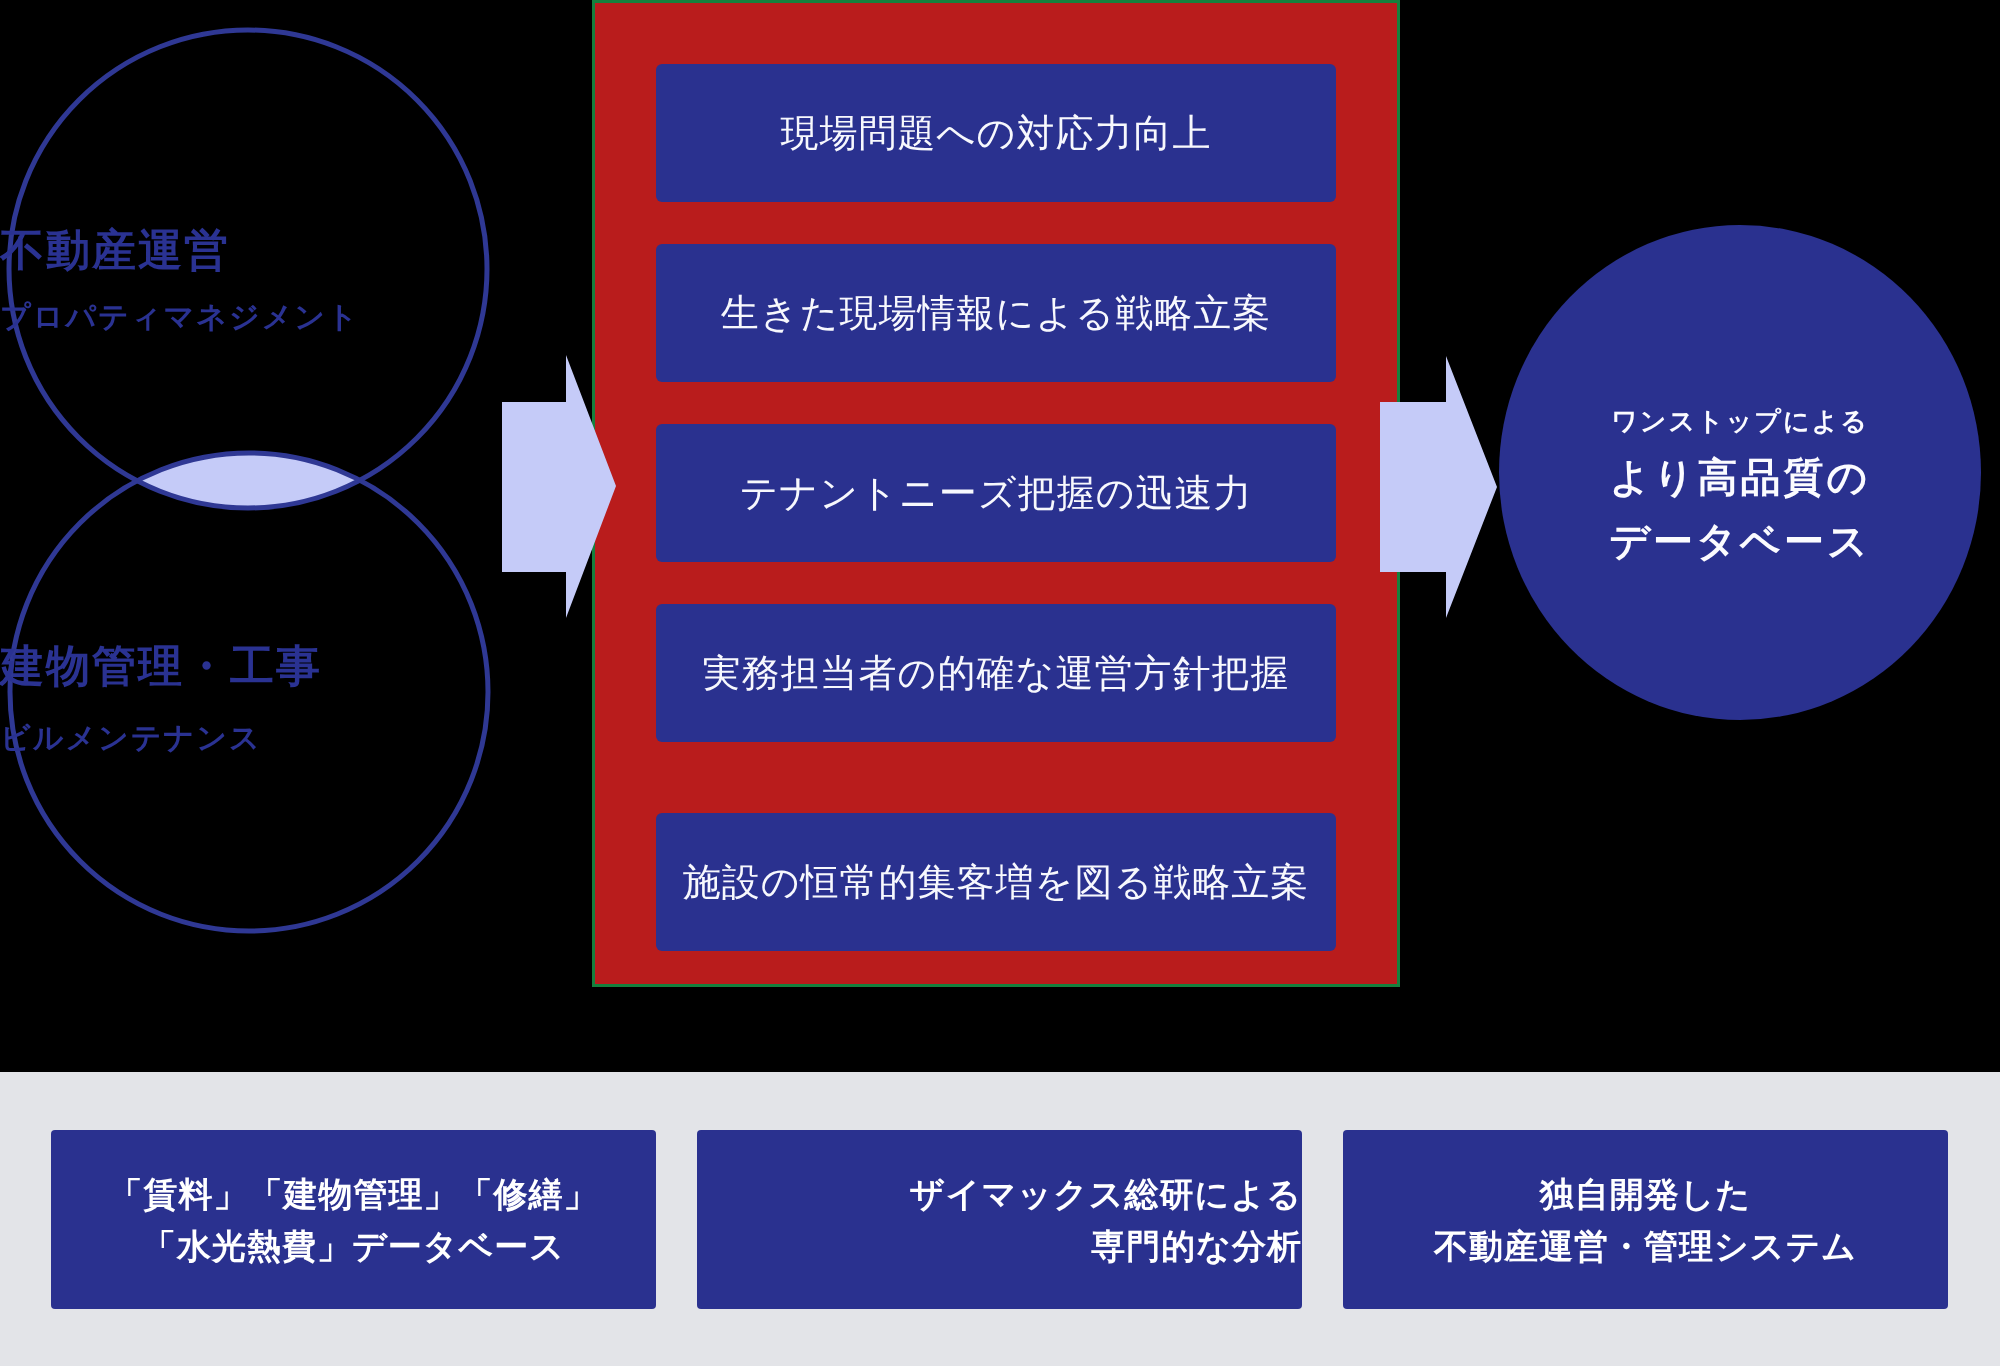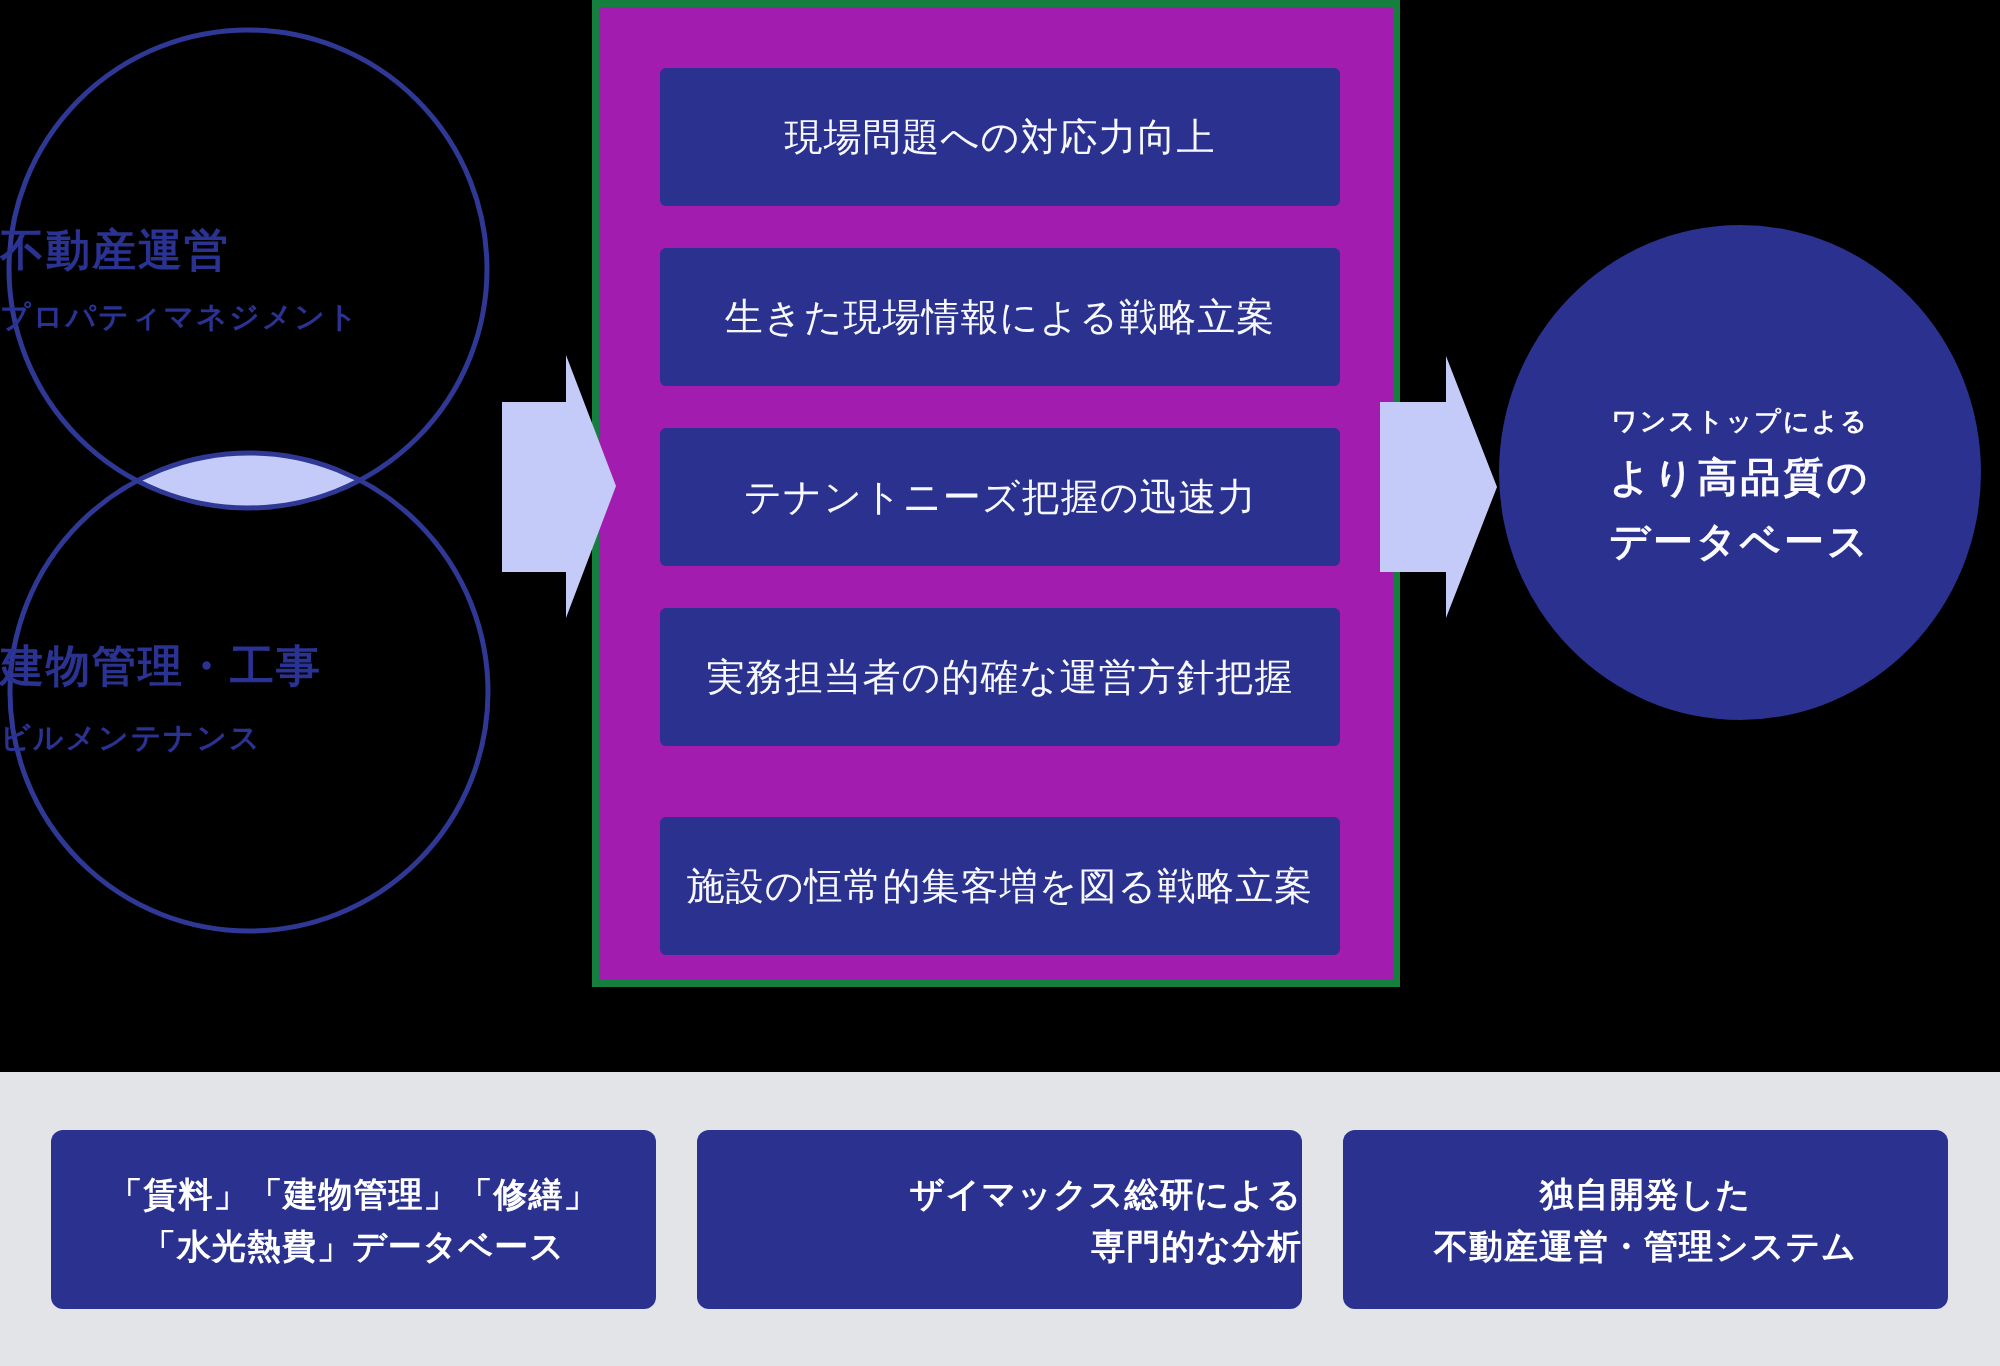--- a/index.html
+++ b/index.html
@@ -16,21 +16,21 @@
   .c1-sub{top:302px;}
   .c2-title{top:644px;}
   .c2-sub{top:723px;}
   
   .arrow{position:absolute;top:355px;}
   .arrow-left{left:502px;}
   .arrow-right{left:1380px;}
   
   .process-box{
     position:absolute;left:592px;top:0;width:808px;height:987px;
-    background:#a21caf;border:7px solid #15803d;box-sizing:border-box;
+    background:#b91c1c;border:3px solid #15803d;box-sizing:border-box;
   }
   .pill{
     position:absolute;left:61px;width:680px;height:138px;
     background:#2a318f;border-radius:6px;
     display:flex;align-items:center;justify-content:center;
     color:#f7f8fd;font-size:38px;font-weight:500;letter-spacing:1px;line-height:1;
   }
   .pill-0{top:61px;}
   .pill-1{top:241px;}
   .pill-2{top:421px;}
@@ -43,21 +43,21 @@
   }
   .result-text{position:absolute;left:0;right:0;top:172px;text-align:center;color:#fbfbff;}
   .result-line1{font-size:26px;font-weight:600;line-height:48px;letter-spacing:2px;}
   .result-line2,.result-line3{font-size:40px;font-weight:700;line-height:64px;letter-spacing:3px;}
   
   .foundation-band{
     position:absolute;left:0;top:1072px;width:2000px;height:294px;background:#e3e4e8;
   }
   .foundation-box{
     position:absolute;top:58px;height:179px;width:605px;
-    background:#2a318f;border-radius:12px;
+    background:#2a318f;border-radius:4px;
     display:flex;flex-direction:column;align-items:center;justify-content:center;
     color:#ffffff;text-align:center;
   }
   .foundation-box .fline{font-size:34px;font-weight:700;line-height:52px;letter-spacing:1px;}
   .fbox-0{left:51px;}
   .fbox-1{left:697px;align-items:flex-end;}
   .fbox-2{left:1343px;}
 </style>
 </head>
 <body>

